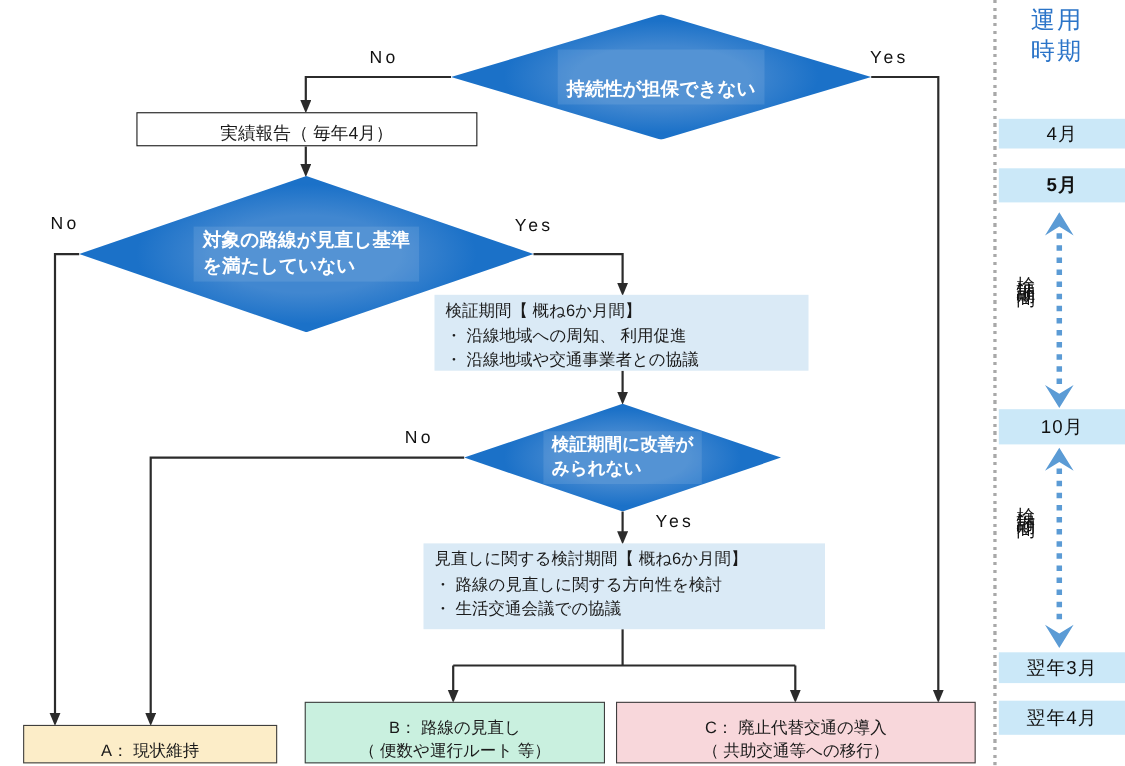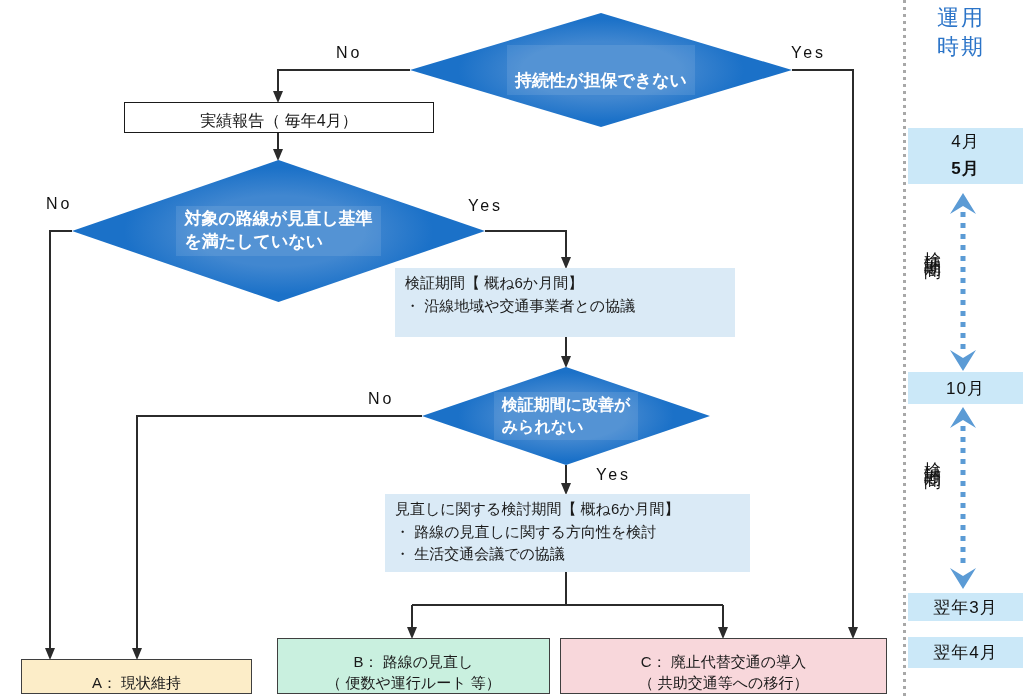--- a/index.html
+++ b/index.html
@@ -92,20 +92,21 @@
       <span>みられない</span>
     </div>
   </div>
 
   <div class="proc-box report" style="left:124px;top:102px;width:310px;height:31px;">
     <span>実績報告（ 毎年4月）</span>
   </div>
 
   <div class="proc-box bluebox" style="left:395px;top:268px;width:340px;height:69px;">
     <span class="bb-title">検証期間【 概ね6か月間】</span>
+    <span class="bb-item">・ 沿線地域への周知、 利用促進</span>
     <span class="bb-item">・ 沿線地域や交通事業者との協議</span>
   </div>
 
   <div class="proc-box bluebox" style="left:385px;top:494px;width:365px;height:78px;">
     <span class="bb-title">見直しに関する検討期間【 概ね6か月間】</span>
     <span class="bb-item">・ 路線の見直しに関する方向性を検討</span>
     <span class="bb-item">・ 生活交通会議での協議</span>
   </div>
 
   <div class="proc-box outcome outcome-a" style="left:21px;top:659px;width:231px;height:35px;">
@@ -127,21 +128,21 @@
   <div class="yn-label" style="left:368px;top:390px;">No</div>
   <div class="yn-label" style="left:596px;top:466px;">Yes</div>
 
   <div class="separator"></div>
 
   <div class="tl-header">
     <span>運用</span>
     <span>時期</span>
   </div>
 
-  <div class="band" style="top:108px;height:27px;margin-top:20px;">4月</div>
+  <div class="band" style="top:108px;height:27px;">4月</div>
   <div class="band" style="top:153px;height:31px;font-weight:bold;">5月</div>
   <div class="band" style="top:372px;height:32px;">10月</div>
   <div class="band" style="top:593px;height:28px;">翌年3月</div>
   <div class="band" style="top:637px;height:31px;">翌年4月</div>
 
   <div class="period-label" style="top:238px;">検証期間</div>
   <div class="period-label" style="top:448px;">検討期間</div>
 
 </div>
 

